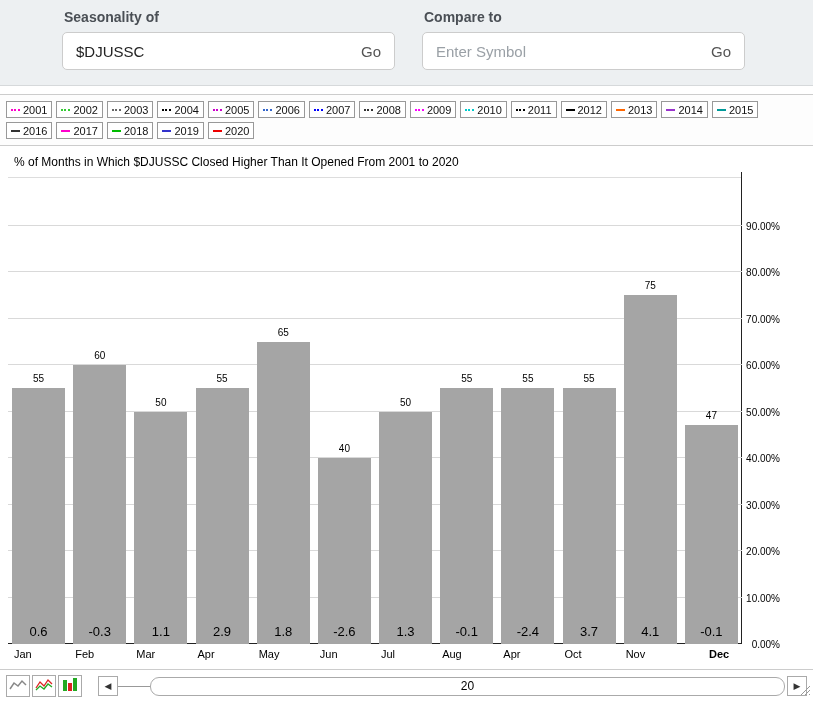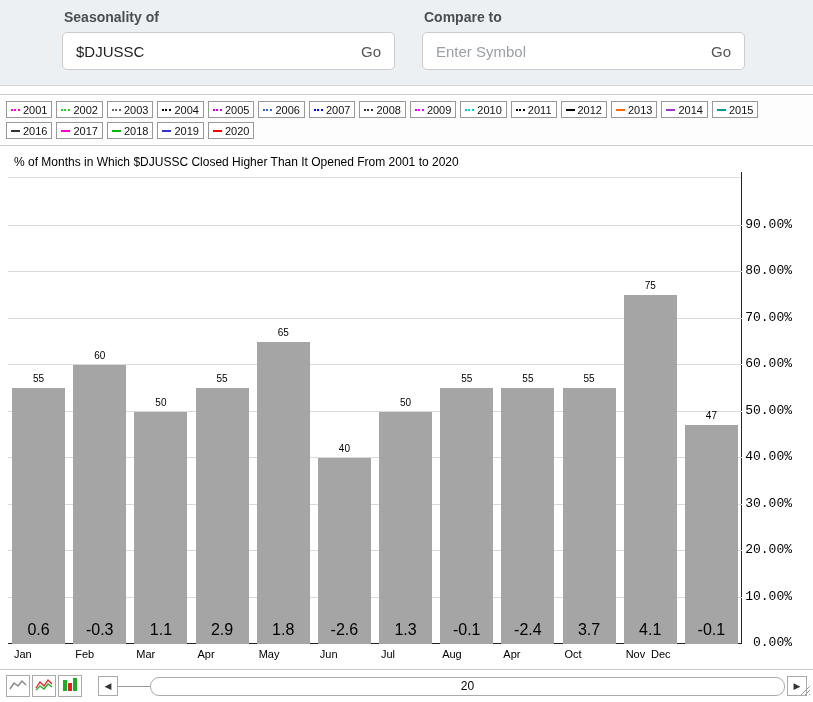--- a/index.html
+++ b/index.html
@@ -32,23 +32,23 @@
   
   .chart-title { margin:9px 0 0 14px; font-size:12px; color:#000; }
   .chart-wrap { position:relative; width:813px; height:497px; margin-top:2px; }
   .plot { position:absolute; left:8px; top:6px; width:734px; height:467px;
     border-top:1px solid #ddd; }
   .axis-y-line { position:absolute; right:0; top:-6px; bottom:0; width:1px; background:#222; }
   .axis-x-line { position:absolute; left:0; right:0; bottom:0; height:1px; background:#222; }
   .gridline { position:absolute; left:0; width:100%; height:1px; background:#d9d9d9; }
   .bar { position:absolute; bottom:0; background:#a5a5a5; }
   .bar-value { position:absolute; font-size:10px; color:#000; text-align:center; }
-  .bar-avg { position:absolute; font-size:16px; color:#000; text-align:center; bottom:5px; }
+  .bar-avg { position:absolute; font-size:13px; color:#000; text-align:center; bottom:5px; }
   .ytick-col { position:absolute; left:746px; top:6px; width:60px; height:467px; }
-  .ytick { position:absolute; right:14px; font-size:13px; color:#000; white-space:nowrap;font-family:Liberation Mono, monospace; }
+  .ytick { position:absolute; right:26px; font-size:10px; color:#000; white-space:nowrap; }
   .month-label { position:absolute; top:477px; font-size:11px; color:#000; }
 
   
   .toolbar { position:relative; height:33px; border-top:1px solid #ccc; margin-top:1px;
     display:flex; align-items:center; padding:0 6px; }
   .style-btn { width:24px; height:22px; border:1px solid #aaa; background:#fff;
     margin-right:2px; display:inline-flex; align-items:center; justify-content:center;
     cursor:pointer; padding:0; }
   .arrow-btn { width:20px; height:20px; border:1px solid #aaa; background:#fff;
     font-size:9px; color:#333; cursor:pointer; display:inline-flex; align-items:center;
@@ -232,21 +232,21 @@
     <div class="month-label" style="left: 75.1667px;">Feb</div>
     <div class="month-label" style="left: 136.333px;">Mar</div>
     <div class="month-label" style="left: 197.5px;">Apr</div>
     <div class="month-label" style="left: 258.667px;">May</div>
     <div class="month-label" style="left: 319.833px;">Jun</div>
     <div class="month-label" style="left: 381px;">Jul</div>
     <div class="month-label" style="left: 442.167px;">Aug</div>
     <div class="month-label" style="left: 503.333px;">Apr</div>
     <div class="month-label" style="left: 564.5px;">Oct</div>
     <div class="month-label" style="left: 625.667px;">Nov</div>
-    <div class="month-label" style="left: 651px;">Dec</div>
+    <div class="month-label" style="left: 709px; font-weight: bold;">Dec</div>
   </div>
 
 <div class="toolbar">
   <button class="style-btn">
     <span>
       <svg width="18" height="14">
           <polyline points="1,11 5,5 9,8 13,3 17,7" stroke="#888" stroke-width="1.5" fill="none"></polyline>
         </svg>
     </span>
   </button>

